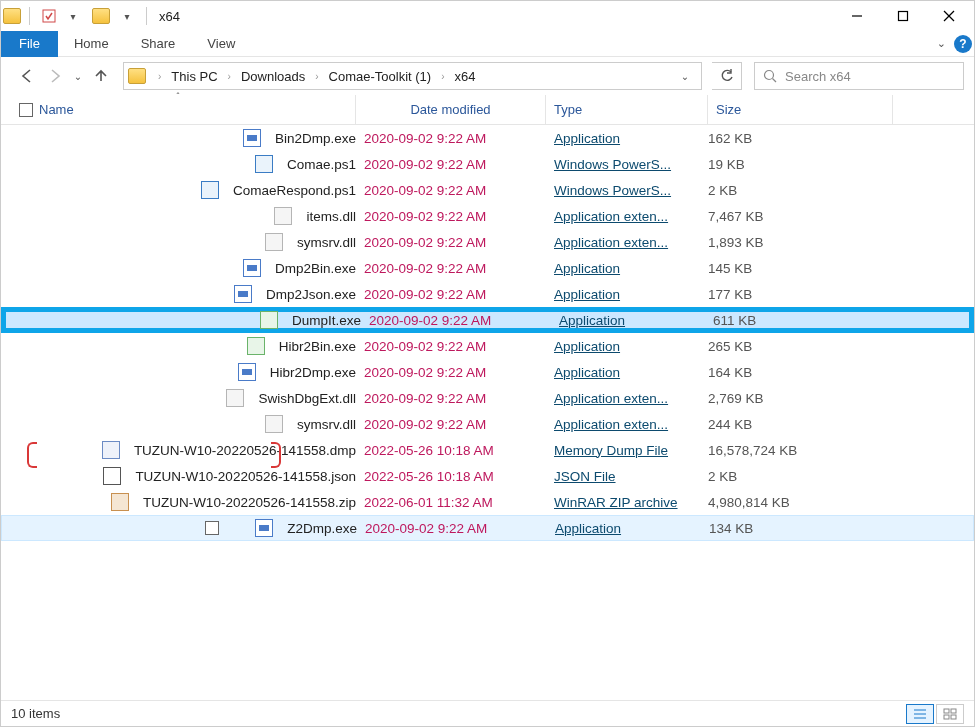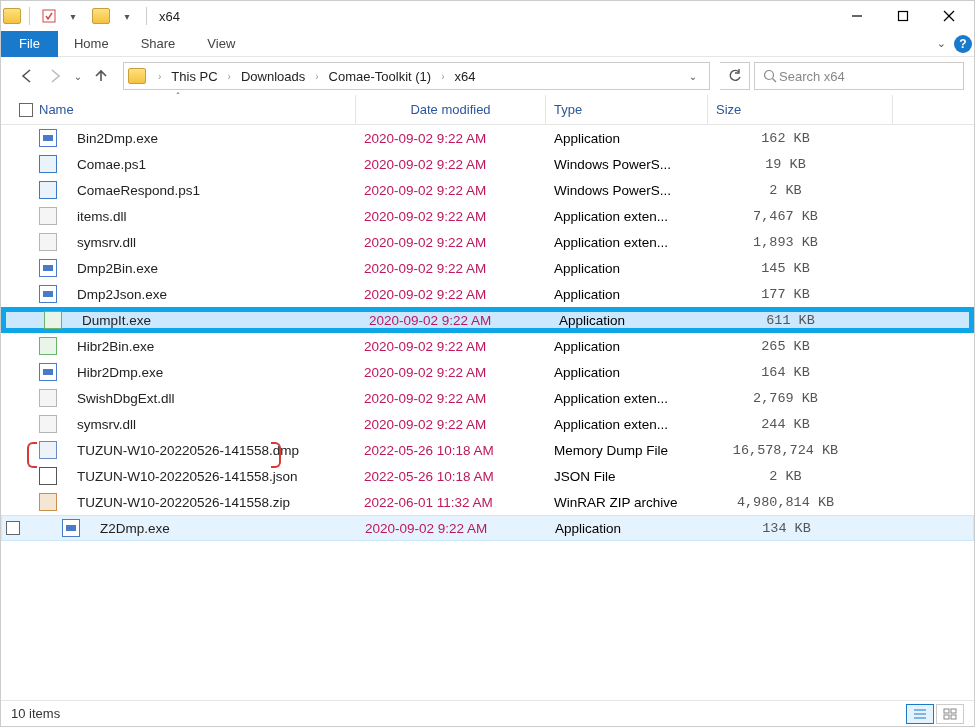--- a/index.html
+++ b/index.html
@@ -111,21 +111,22 @@
   .crumb { color: #222; padding: 0 2px; }
   .crumb-sep { color: #999; padding: 0 6px; font-size: 10px; }
   .addr-right { margin-left: auto; display: flex; align-items: center; gap: 2px; }
   .addr-btn { width: 24px; height: 24px; display: inline-flex; align-items: center; justify-content: center; color: #555; }
   .refresh-btn {
     width: 30px; height: 28px; border: 1px solid #ccc; border-left: none; display: inline-flex; align-items: center; justify-content: center;
   }
   .searchbox {
     width: 210px; height: 28px; border: 1px solid #ccc; display: flex; align-items: center; padding: 0 8px;
     color: #888;
-    gap: 2px;
+    gap: 8px;
+    margin-left: 8px;
   }
   .columns {
     height: 30px;
     display: flex;
     align-items: center;
     border-bottom: 1px solid #e5e5e5;
     color: #2b579a;
     font-size: 13px;
     user-select: none;
   }
@@ -152,24 +153,24 @@
   }
   .row.selected {
     background: #cce8ff;
     border: 5px solid #0ea5e9;
     height: 26px;
   }
   .row.highlight {
     background: #e5f3ff;
     border: 1px solid #cce8ff;
   }
-  .cell-name { width: 355px; padding-left: 22px; display: flex; align-items: center; gap: 20px; position: relative; }
+  .cell-name { width: 355px; padding-left: 8px; display: flex; align-items: center; gap: 14px; position: relative; justify-content: flex-end; }
   .cell-date { width: 190px; color: #be185d; padding-left: 8px; }
-  .cell-type { width: 162px; color: #000000; padding-left: 8px; }
-  .cell-size { width: 185px; text-align: center; padding-right: 30px; color: #555; font-family: Liberation Mono, monospace; }
+  .cell-type { width: 162px; color: #0c4a6e; padding-left: 8px; text-decoration: underline; }
+  .cell-size { width: 185px; text-align: left; padding-right: 30px; color: #555; }
   .file-icon {
     width: 18px; height: 18px; display: inline-flex; align-items: center; justify-content: center;
     border: 1px solid #bbb; background: #fff; font-size: 9px;
   }
   .file-icon.exe { border: 1px solid #4a7bc8; }
   .file-icon.exe::before { content: ""; width: 10px; height: 6px; background: #4a7bc8; position: absolute; }
   .file-icon.exe { position: relative; }
   .file-icon.ps1 { border-color: #3a7cc4; background: #eaf3fb; }
   .file-icon.dll { border-color: #b5b5b5; background: #f5f5f5; }
   .file-icon.special { background: #e8f5e8; border-color: #6ab36a; }

